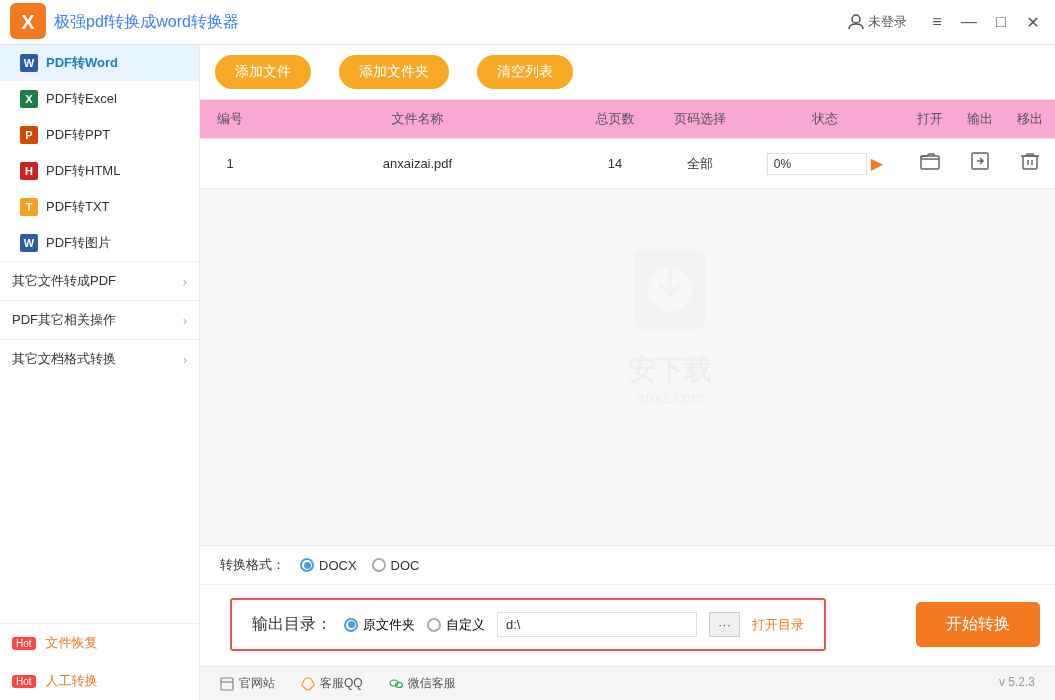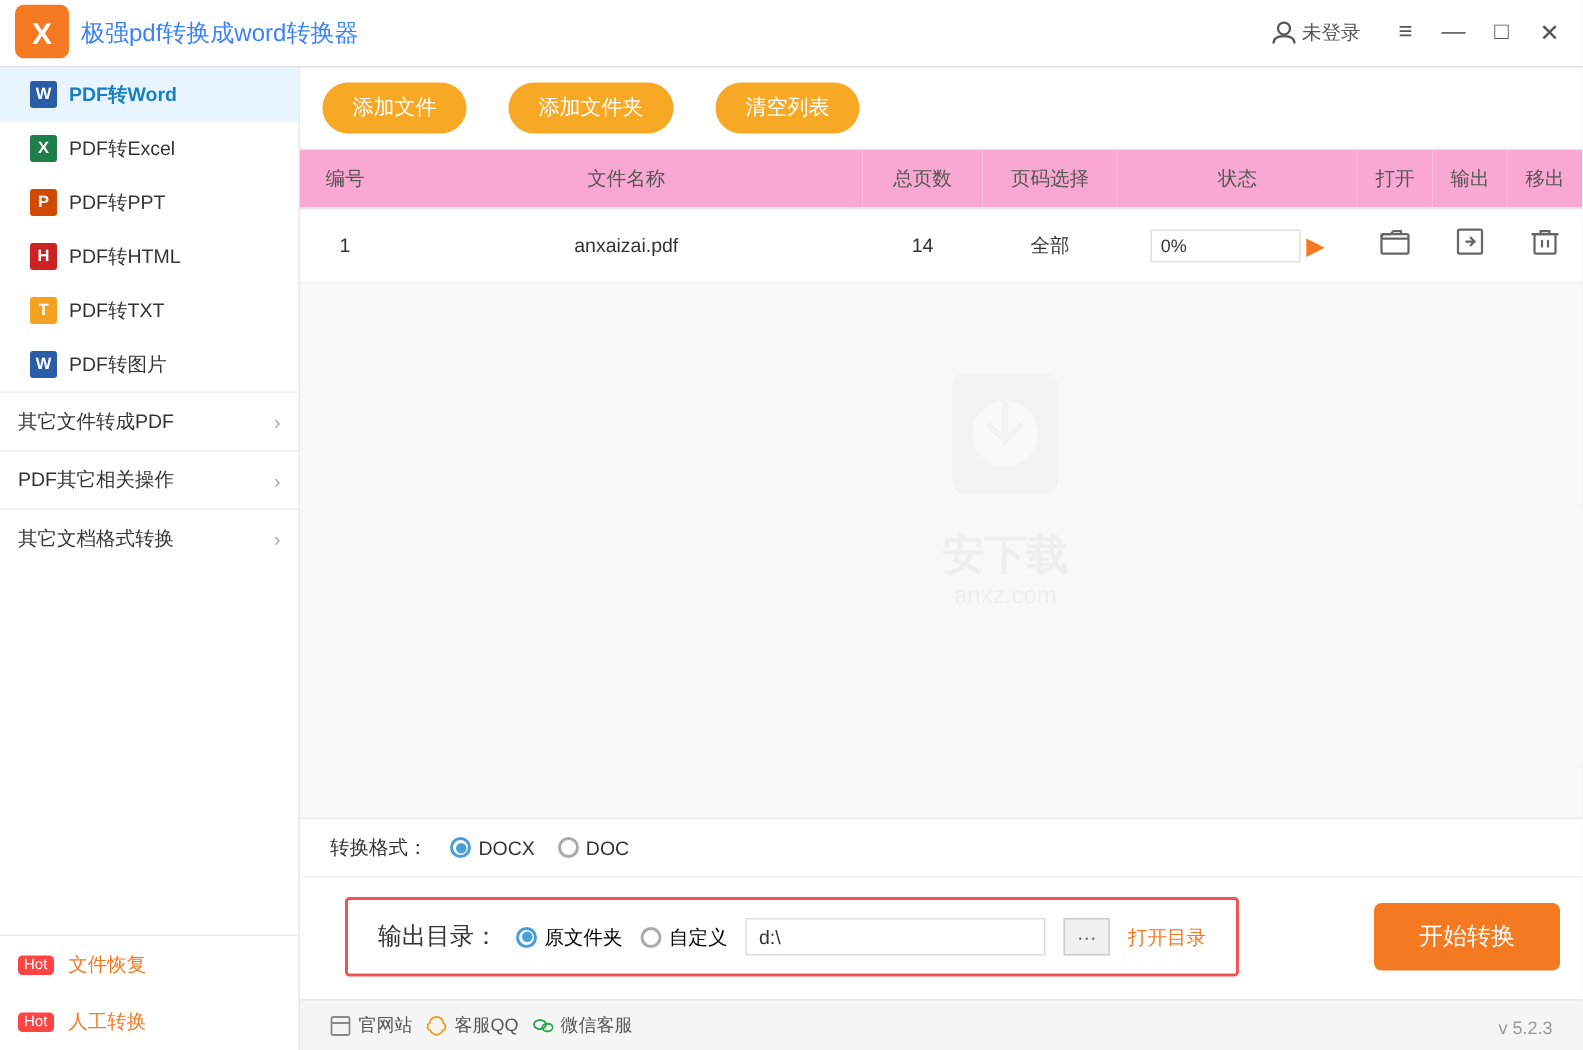--- a/index.html
+++ b/index.html
@@ -335,22 +335,22 @@
       align-items: center;
       padding: 8px 15px 10px 15px;
     }
 
     
     .footer {
       background: #f5f5f5;
       border-top: 1px solid #e8e8e8;
       padding: 8px 20px;
       display: flex;
-      align-items: flex-end;
-      gap: 9px;
+      align-items: flex-start;
+      gap: 26px;
       font-size: 12px;
       color: #555;
     }
     .footer-item {
       display: flex;
       align-items: center;
       gap: 5px;
       cursor: pointer;
     }
     .footer-version {

